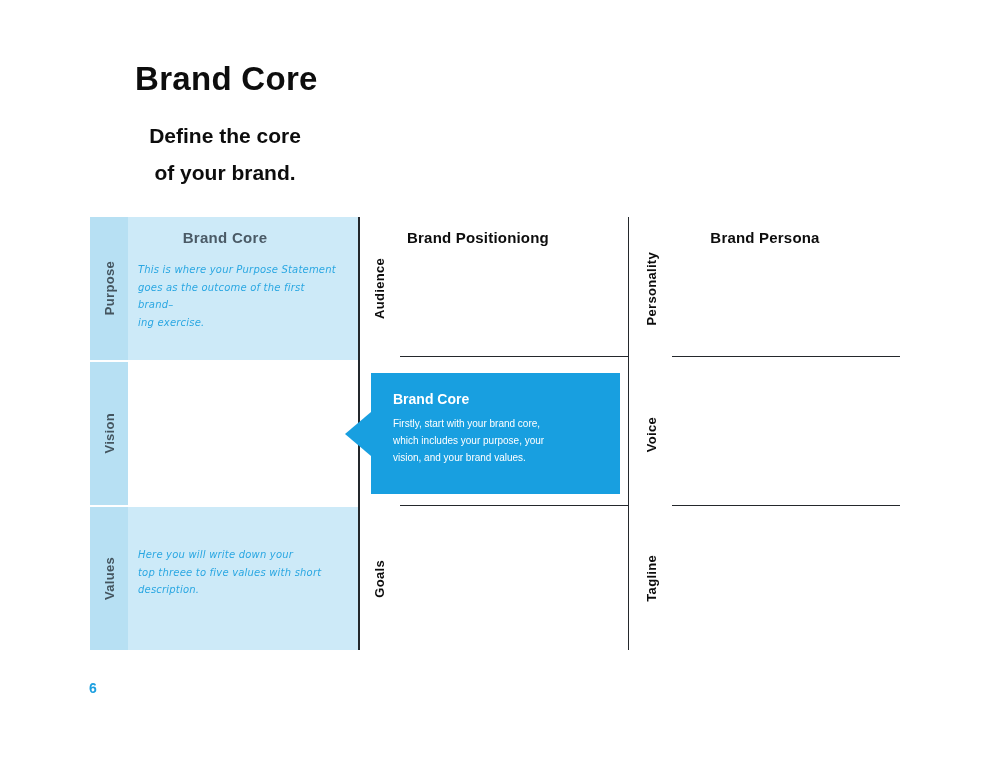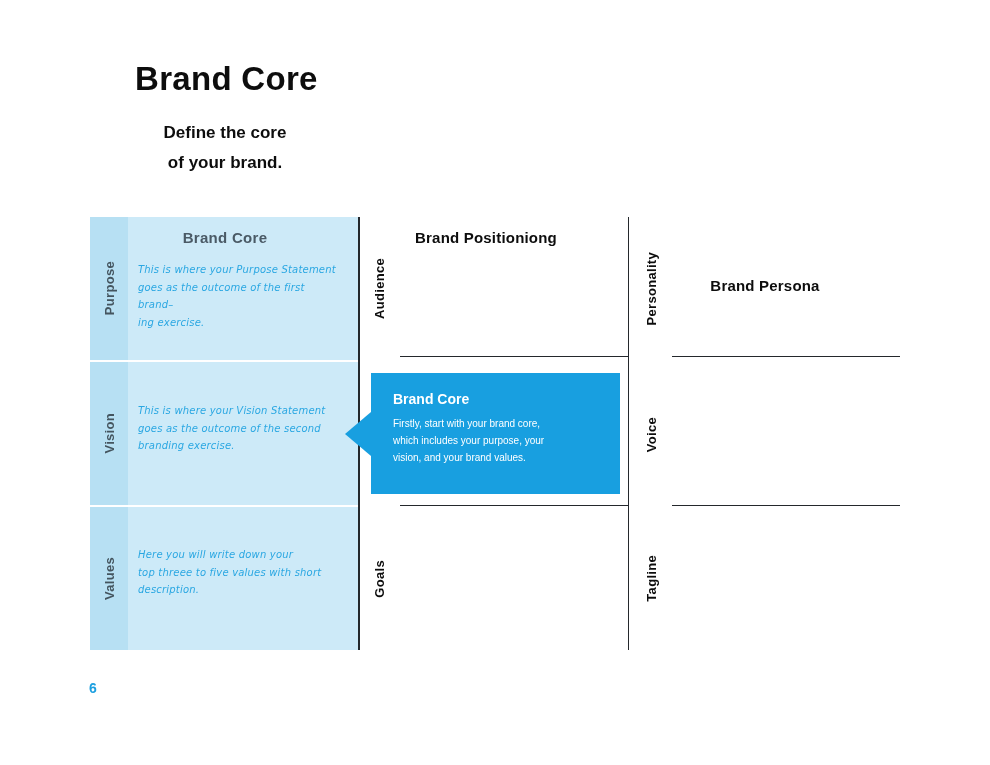--- a/index.html
+++ b/index.html
@@ -23,21 +23,21 @@
     letter-spacing: 0.3px;
     color: #0d0d0d;
   }
 
   .subtitle {
     position: absolute;
     left: 130px;
     top: 118px;
     width: 190px;
     text-align: center;
-    font-size: 17px;
+    font-size: 21px;
     font-weight: 700;
     line-height: 1.75;
     white-space: pre-line;
     color: #0d0d0d;
   }
 
   
   .core-block {
     position: absolute;
     left: 90px;
@@ -102,22 +102,22 @@
   
   .col-header {
     position: absolute;
     top: 229px;
     font-size: 15px;
     font-weight: 700;
     color: #0d0d0d;
     text-align: center;
     letter-spacing: 0.2px;
   }
-  .col-header.mid   { left: 352px; width: 268px; }
-  .col-header.right { left: 628px; width: 274px; margin-top: 48px; }
+  .col-header.mid   { left: 344px; width: 268px; }
+  .col-header.right { left: 628px; width: 274px; }
 
   
   .v-slot {
     position: absolute;
     width: 26px;
     display: flex;
     align-items: center;
     justify-content: center;
   }
   .v-slot .v-label.dark { color: #0d0d0d; font-size: 13px; }
@@ -196,25 +196,20 @@
       <div class="row-content">
         <div class="script-text">This is where your Purpose Statement
 goes as the outcome of the first brand–
 ing exercise.</div>
       </div>
     </div>
     <div class="core-row r2">
       <div class="row-strip">
         <span class="v-label">Vision</span>
       </div>
-      <div class="row-content">
-        <div class="script-text">This is where your Vision Statement
-goes as the outcome of the second
-branding exercise.</div>
-      </div>
     </div>
     <div class="core-row r3">
       <div class="row-strip">
         <span class="v-label">Values</span>
       </div>
       <div class="row-content">
         <div class="script-text">Here you will write down your
 top threee to five values with short
 description.</div>
       </div>

